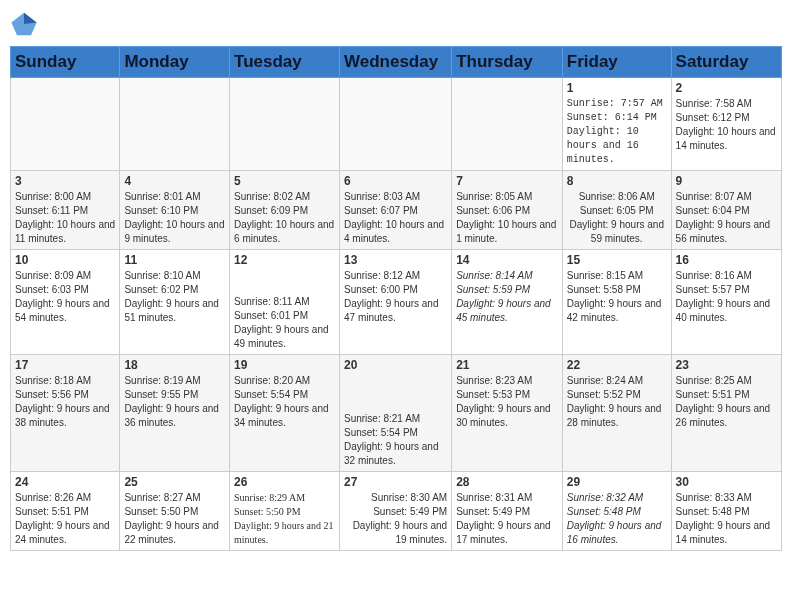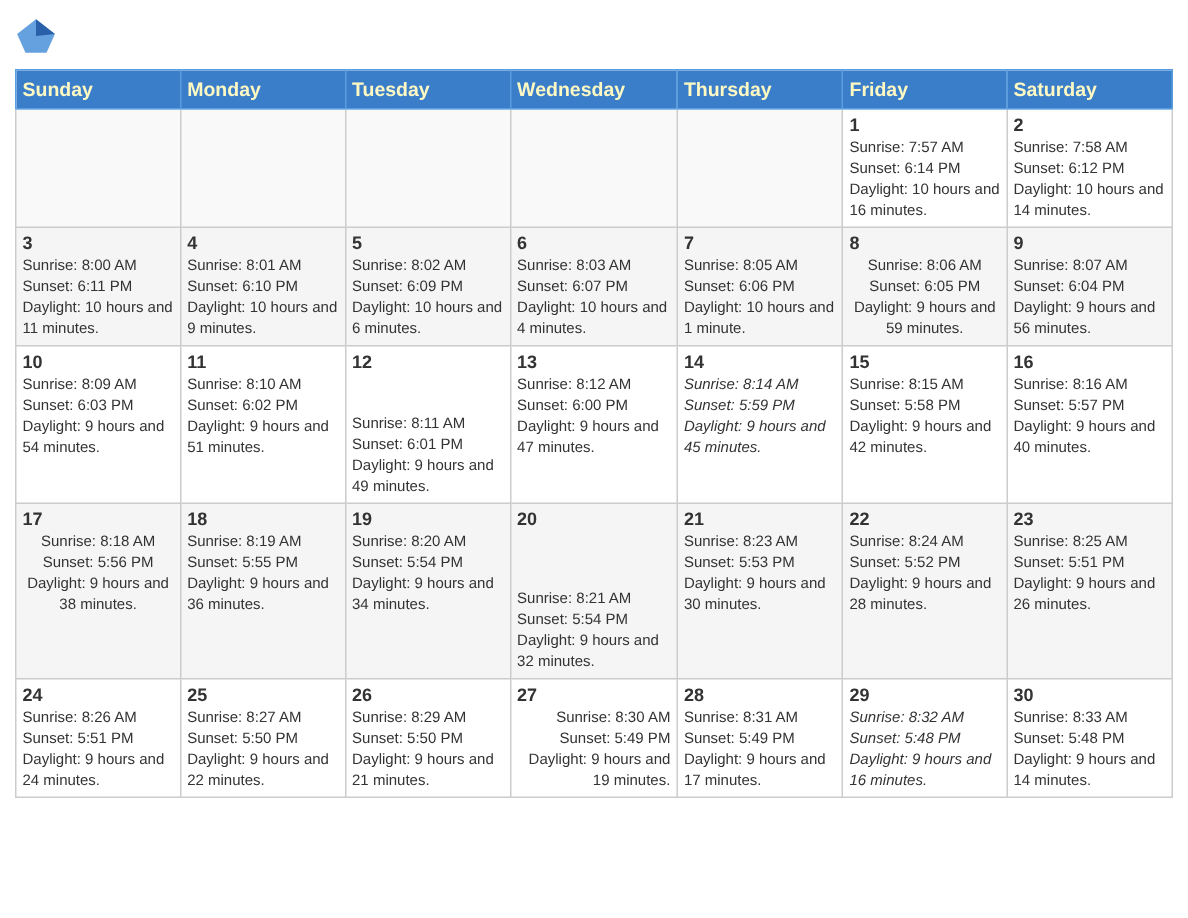--- a/index.html
+++ b/index.html
@@ -41,22 +41,22 @@
     .location {
       font-size: 16px;
       color: #555;
     }
     .calendar {
       width: 100%;
       border-collapse: collapse;
     }
     .calendar th {
       background: #3a7dc9;
-      color: #fef9c3;
-      font-size: 13px;
+      color: #0f172a;
+      font-size: 17px;
       font-weight: bold;
       padding: 5px 4px;
       border: 1px solid #5a9de0;
       text-align: left;
     }
     .calendar td {
       border: 1px solid #ccc;
       vertical-align: top;
       padding: 3px 4px;
       width: 113px;
@@ -120,21 +120,21 @@
   </thead>
   <tbody id="calendar-body">
   <tr class="row-odd">
         <td class="empty"></td>
         <td class="empty"></td>
         <td class="empty"></td>
         <td class="empty"></td>
         <td class="empty"></td>
         <td>
           <div class="day-num">1</div>
-          <div class="day-info" style="white-space: pre-line;">Sunrise: 7:57 AM
+          <div class="day-info" style="white-space: pre-line; font-family: Liberation Mono, monospace;">Sunrise: 7:57 AM
 Sunset: 6:14 PM
 Daylight: 10 hours and 16 minutes.</div>
         </td>
         <td>
           <div class="day-num">2</div>
           <div class="day-info" style="white-space: pre-line;">Sunrise: 7:58 AM
 Sunset: 6:12 PM
 Daylight: 10 hours and 14 minutes.</div>
         </td>
       </tr>
@@ -222,28 +222,28 @@
         <td>
           <div class="day-num">16</div>
           <div class="day-info" style="white-space: pre-line;">Sunrise: 8:16 AM
 Sunset: 5:57 PM
 Daylight: 9 hours and 40 minutes.</div>
         </td>
       </tr>
       <tr class="row-even">
         <td>
           <div class="day-num">17</div>
-          <div class="day-info" style="white-space: pre-line; text-align: center;">Sunrise: 8:18 AM
+          <div class="day-info" style="white-space: pre-line;">Sunrise: 8:18 AM
 Sunset: 5:56 PM
 Daylight: 9 hours and 38 minutes.</div>
         </td>
         <td>
           <div class="day-num">18</div>
           <div class="day-info" style="white-space: pre-line;">Sunrise: 8:19 AM
-Sunset: 5:55 PM
+Sunset: 9:55 PM
 Daylight: 9 hours and 36 minutes.</div>
         </td>
         <td>
           <div class="day-num">19</div>
           <div class="day-info" style="white-space: pre-line;">Sunrise: 8:20 AM
 Sunset: 5:54 PM
 Daylight: 9 hours and 34 minutes.</div>
         </td>
         <td>
           <div class="day-num">20</div>
@@ -278,21 +278,21 @@
 Daylight: 9 hours and 24 minutes.</div>
         </td>
         <td>
           <div class="day-num">25</div>
           <div class="day-info" style="white-space: pre-line;">Sunrise: 8:27 AM
 Sunset: 5:50 PM
 Daylight: 9 hours and 22 minutes.</div>
         </td>
         <td>
           <div class="day-num">26</div>
-          <div class="day-info" style="white-space: pre-line;">Sunrise: 8:29 AM
+          <div class="day-info" style="white-space: pre-line; font-family: Liberation Serif, serif;">Sunrise: 8:29 AM
 Sunset: 5:50 PM
 Daylight: 9 hours and 21 minutes.</div>
         </td>
         <td>
           <div class="day-num">27</div>
           <div class="day-info" style="white-space: pre-line; text-align: right;">Sunrise: 8:30 AM
 Sunset: 5:49 PM
 Daylight: 9 hours and 19 minutes.</div>
         </td>
         <td>

